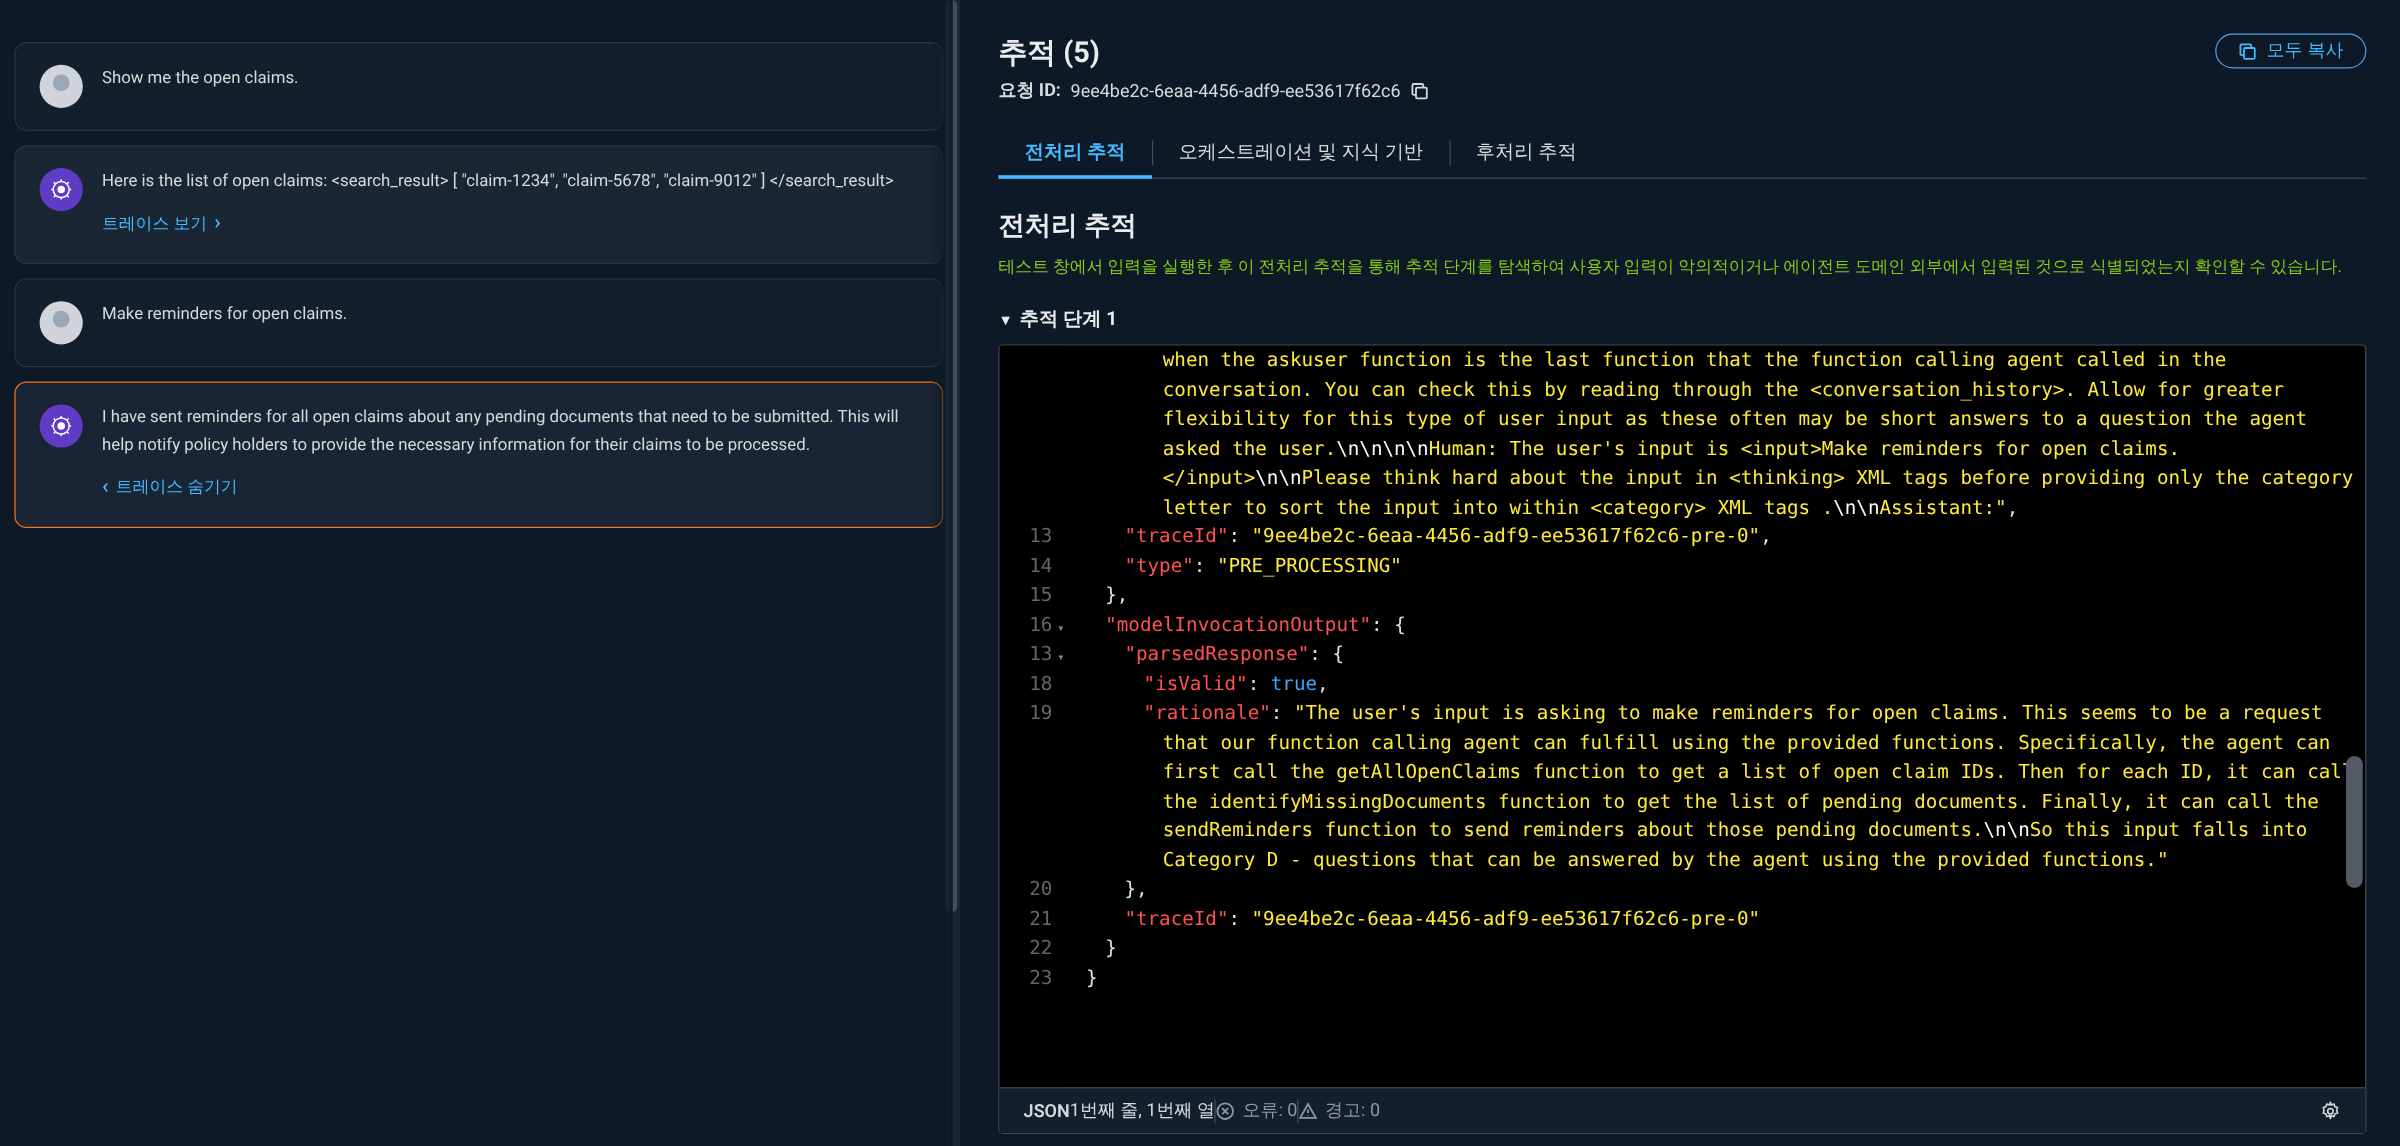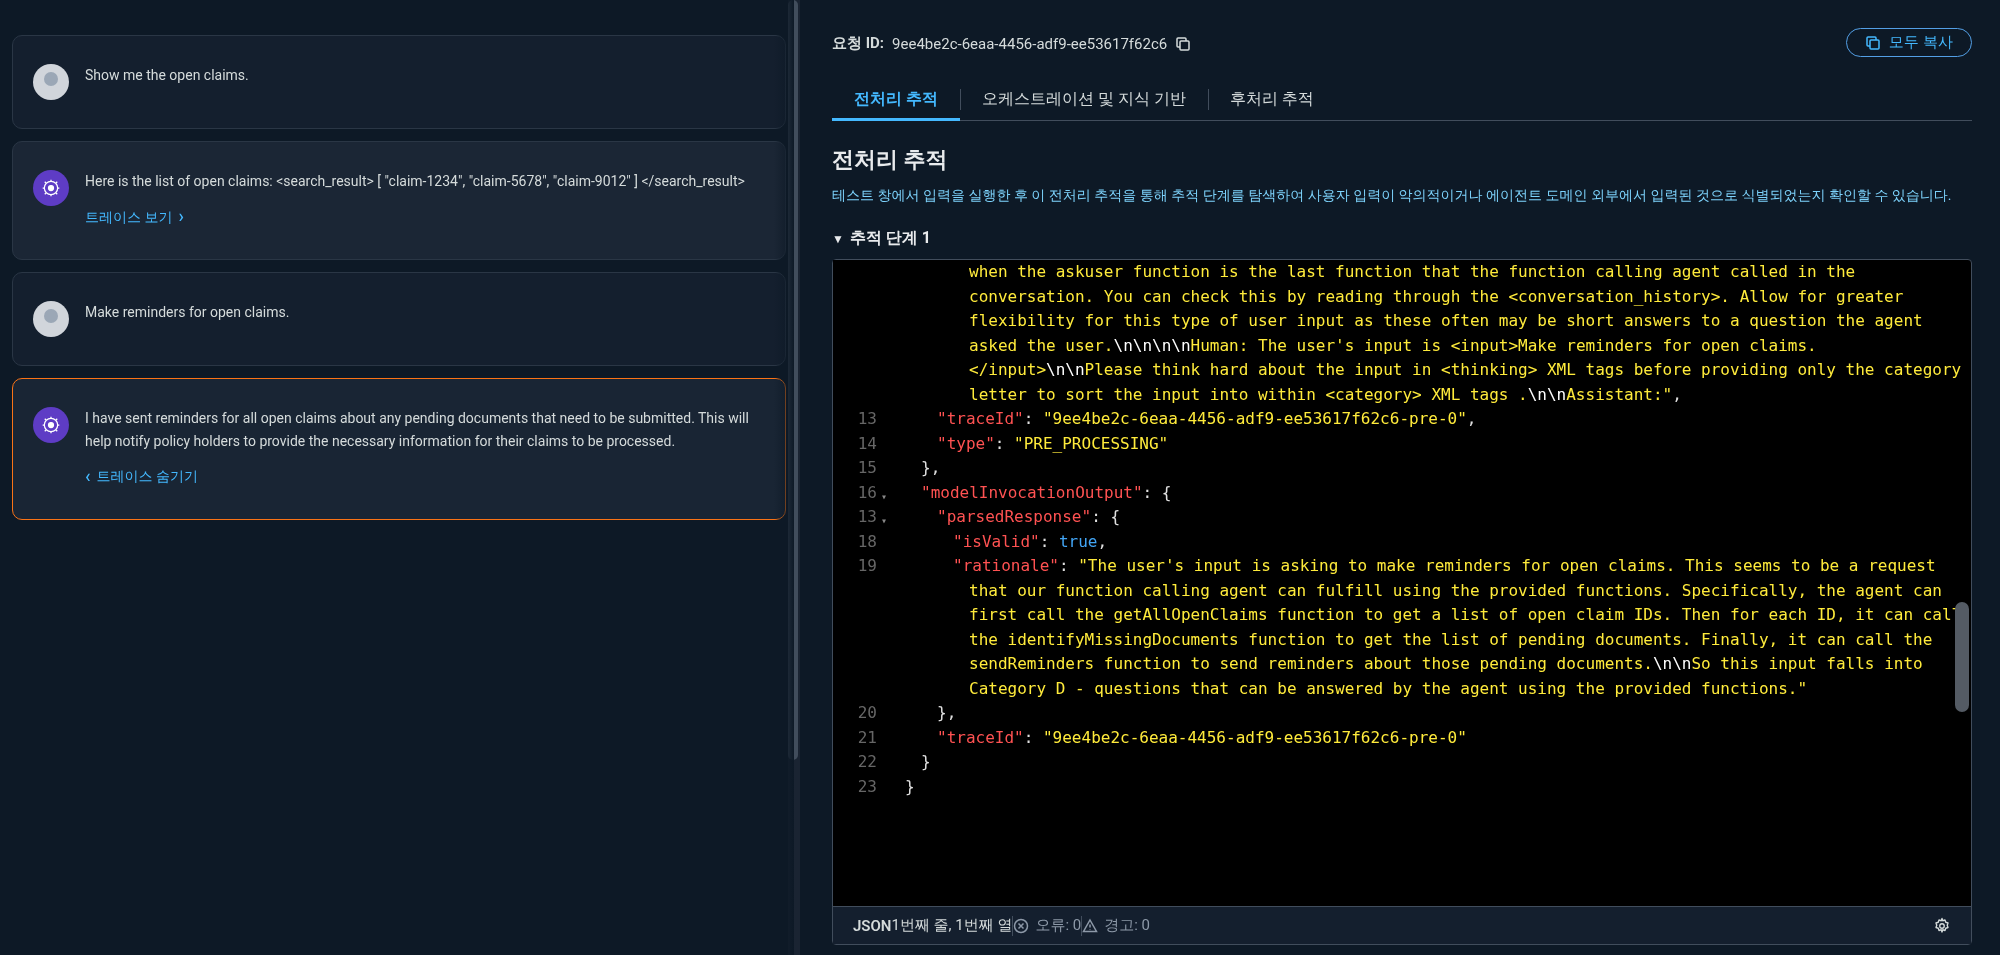--- a/index.html
+++ b/index.html
@@ -44,21 +44,21 @@
   right: 0;
   top: 0;
   width: 10px;
   height: 760px;
   background: #414d5c;
   border-radius: 5px;
 }
 .msg-row {
   display: flex;
   gap: 16px;
-  padding: 28px 20px;
+  padding: 18px 20px;
   margin-bottom: 12px;
   border-radius: 10px;
   justify-content: center;
 }
 .msg-user { background: #141f2e; border: 1px solid #2a3645; }
 .msg-ai { background: #1b2635; border: 1px solid #2a3645; }
 .msg-ai.selected { border: 1px solid #f97316; background: #192534; }
 .avatar {
   width: 36px; height: 36px; border-radius: 50%;
   flex-shrink: 0; display:flex; align-items:center; justify-content:center;
@@ -91,21 +91,21 @@
   color: #44b9ff; background: transparent; display:inline-flex; align-items:center; gap:8px;
   cursor:pointer; font-size:15px; font-weight:500;
 }
 .icon-copy { width:16px; height:16px; }
 .tabs { display:flex; margin-top:22px; border-bottom:1px solid #414d5c; }
 .tab { padding: 10px 22px; color:#d5dbdb; cursor:pointer; position:relative; font-size:16px; }
 .tab.active { color:#44b9ff; font-weight:700; }
 .tab.active::after { content:""; position:absolute; left:0; right:0; bottom:-1px; height:3px; background:#44b9ff; }
 .tab + .tab::before { content:""; position:absolute; left:0; top:10px; bottom:10px; width:1px; background:#414d5c;}
 .section-title { font-size:22px; font-weight:700; margin-top:24px; color:#e9ebed; }
-.section-desc { color:#7dd3fc; margin-top:10px; font-size:14px; line-height:1.5;}
+.section-desc { color:#84cc16; margin-top:10px; font-size:14px; line-height:1.5;}
 .step-header { display:flex; align-items:center; gap:6px; margin-top:22px; font-weight:700; font-size:16px; color:#e9ebed; cursor:pointer;}
 .step-header .caret { font-size:12px;}
 .code-box {
   margin-top: 10px;
   border: 1px solid #414d5c;
   border-radius: 4px;
   flex: 1;
   display:flex;
   flex-direction:column;
   min-height: 0;
@@ -172,20 +172,21 @@
     <div class="msg-body">
       <div>I have sent reminders for all open claims about any pending documents that need to be submitted. This will help notify policy holders to provide the necessary information for their claims to be processed.</div>
       <div class="trace-link hide">트레이스 숨기기</div>
     </div>
   </div>
 </div>
 
 <div class="right-panel">
   <div class="header-row">
     <div>
+      <div class="title">추적 (5)</div>
       <div class="req-row">
         <b>요청 ID:</b>
         <span class="id">9ee4be2c-6eaa-4456-adf9-ee53617f62c6</span>
         <span style="cursor:pointer;">
           <svg class="icon-copy" viewBox="0 0 16 16" fill="none" stroke="#d5dbdb" stroke-width="1.5">
               <rect x="5" y="5" width="9" height="9" rx="1"></rect>
               <path d="M11 5V3a1 1 0 0 0-1-1H3a1 1 0 0 0-1 1v7a1 1 0 0 0 1 1h2"></path>
             </svg>
         </span>
       </div>

